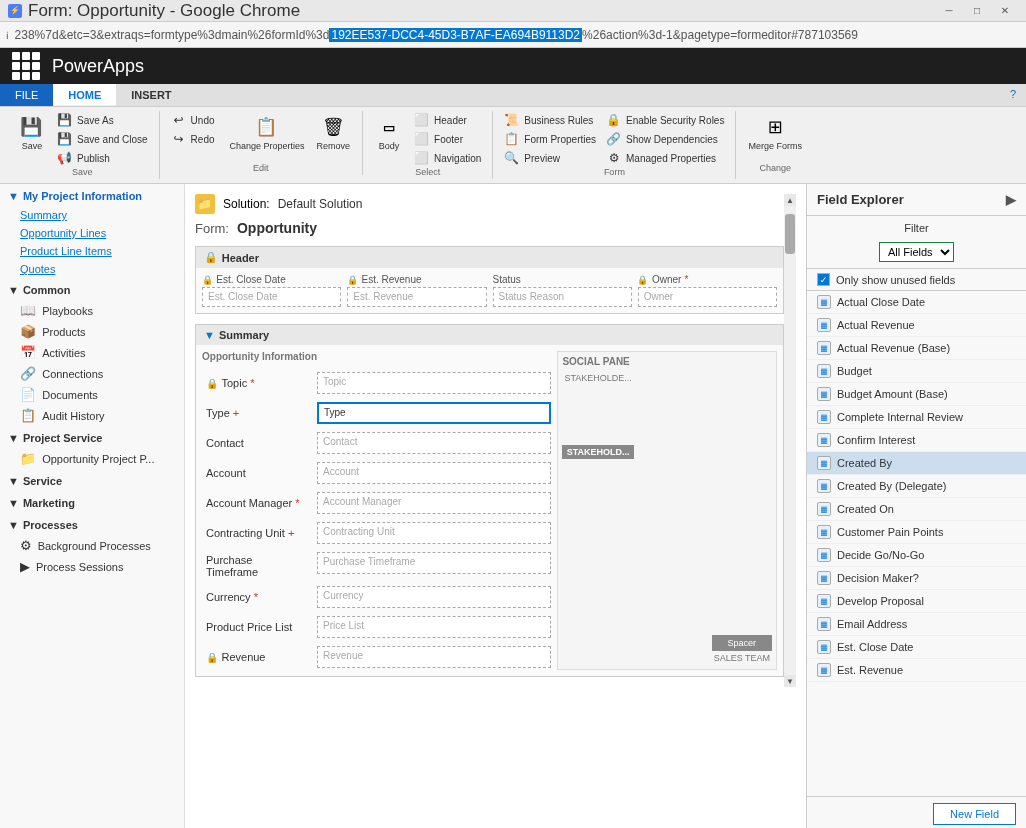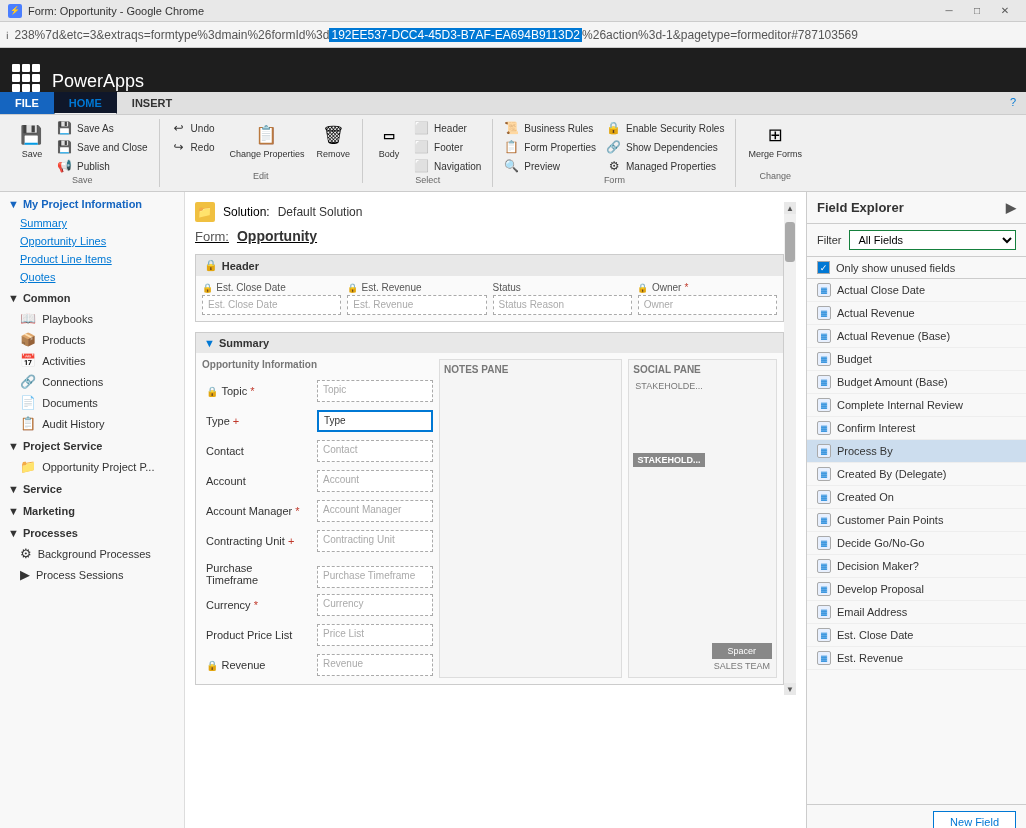--- a/index.html
+++ b/index.html
@@ -11,45 +11,45 @@
       background: #e8e8e8;
       border-bottom: 1px solid #ccc;
       display: flex;
       align-items: center;
       justify-content: space-between;
       padding: 0 8px;
       font-size: 11px;
     }
     .title-bar-left { display: flex; align-items: center; gap: 6px; }
     .title-bar-icon { width: 14px; height: 14px; background: #4a7eff; border-radius: 2px; display: flex; align-items: center; justify-content: center; color: white; font-size: 8px; }
-    .title-bar-title { font-size: 11px; color: #333; }
+    .title-bar-title { font-size: 17px; color: #333; }
     .title-bar-controls { display: flex; gap: 2px; }
     .title-bar-btn { width: 26px; height: 18px; background: transparent; border: none; cursor: pointer; display: flex; align-items: center; justify-content: center; font-size: 10px; color: #555; }
 
     
     .address-bar {
       height: 26px;
       background: #f5f5f5;
       border-bottom: 1px solid #ccc;
       display: flex;
       align-items: center;
       padding: 0 6px;
       gap: 6px;
       font-size: 11px;
     }
     .address-icon { color: #555; font-size: 10px; }
     .address-text { color: #555; font-size: 12px; flex: 1; white-space: nowrap; overflow: hidden; }
     .address-highlight { background: #0078d4; color: white; padding: 1px 2px; }
 
     
     .app-header {
-      height: 44px;
+      height: 36px;
       background: #1e1e1e;
       display: flex;
-      align-items: flex-end;
+      align-items: center;
       padding: 0 12px;
       gap: 12px;
     }
     .waffle-icon { width: 28px; height: 28px; display: grid; grid-template-columns: repeat(3, 8px); gap: 2px; cursor: pointer; }
     .waffle-dot { width: 8px; height: 8px; background: white; border-radius: 1px; }
     .app-name { color: white; font-size: 18px; font-weight: 300; }
 
     
     .ribbon {
       background: #f0f0f0;
@@ -62,28 +62,28 @@
     }
     .ribbon-tab {
       padding: 4px 14px;
       font-size: 11px;
       font-weight: bold;
       cursor: pointer;
       border: 1px solid transparent;
       color: #333;
     }
     .ribbon-tab.active {
-      background: #0f172a;
+      background: #ffffff;
       border-bottom: 1px solid #f0f0f0;
       color: #0078d4;
     }
     .ribbon-tab:first-child {
       background: #1565c0;
       color: white;
-      font-weight: bold;
+      font-weight: normal;
     }
     .ribbon-help { margin-left: auto; padding: 4px 10px; color: #0078d4; }
 
     .ribbon-content {
       display: flex;
       align-items: flex-start;
       padding: 4px 6px;
       gap: 0;
       background: #f0f0f0;
     }
@@ -215,21 +215,20 @@
     .solution-icon { width: 20px; height: 20px; background: #f0c040; border-radius: 2px; display: flex; align-items: center; justify-content: center; font-size: 12px; }
     .solution-label { color: #000000; }
     .solution-name { color: #333; }
 
     .form-title-bar {
       display: flex;
       align-items: center;
       gap: 8px;
       margin-bottom: 10px;
       font-size: 13px;
-      text-decoration: underline;
     }
     .form-label { color: #555; }
     .form-name { color: #333; font-weight: 600; font-size: 14px; }
 
     .form-section {
       border: 1px solid #ccc;
       margin-bottom: 10px;
       background: #fafafa;
     }
     .form-section-header {
@@ -341,20 +340,21 @@
       align-items: flex-start;
       justify-content: space-between;
     }
     .fe-header-arrow { color: #555; cursor: pointer; }
     .fe-filter-row {
       display: flex;
       align-items: center;
       gap: 8px;
       padding: 6px 10px;
       border-bottom: 1px solid #ccc;
+      flex-direction: column;
     }
     .fe-filter-label { font-size: 11px; color: #333; }
     .fe-filter-select {
       flex: 1;
       font-size: 11px;
       border: 1px solid #15803d;
       padding: 2px 4px;
       background: white;
     }
     .fe-checkbox-row {
@@ -781,21 +781,21 @@
               </div>
 
               <div class="form-row">
                 <div class="form-row-label">
                   <span>Contracting Unit</span>
                   <span class="required">+</span>
                 </div>
                 <div class="form-row-input">Contracting Unit</div>
               </div>
 
-              <div class="form-row" style="align-items:flex-end;">
+              <div class="form-row" style="align-items:flex-start;">
                 <div class="form-row-label" style="padding-top:4px;">
                   <span>Purchase<br>Timeframe</span>
                 </div>
                 <div class="form-row-input" style="margin-top:2px;">Purchase Timeframe</div>
               </div>
 
               <div class="form-row">
                 <div class="form-row-label">
                   <span>Currency</span>
                   <span class="required">*</span>
@@ -812,23 +812,20 @@
 
               <div class="form-row">
                 <div class="form-row-label">
                   <span class="lock">🔒</span>
                   <span>Revenue</span>
                 </div>
                 <div class="form-row-input">Revenue</div>
               </div>
             </div>
 
-            <div class="summary-col summary-col-notes">
-              <div class="col-header">NOTES PANE</div>
-            </div>
 
             <div class="summary-col summary-col-social" style="position:relative; display:flex; flex-direction:row; justify-content:space-between;">
               <div>
                 <div class="col-header">SOCIAL PANE</div>
                 <div style="text-align:right; font-size:9px; color:#777; padding:2px;">STAKEHOLDE...</div>
                 <div style="margin-top:60px; background:#888; color:white; font-size:9px; padding:2px 4px; text-align:center;font-weight:bold;">STAKEHOLD...</div>
               </div>
               <div style="margin-top:auto;">
                 <div style="background:#888; color:white; font-size:9px; padding:3px 6px; text-align:center; margin-top:8px;">Spacer</div>
                 <div style="text-align:right; font-size:9px; color:#777; padding:2px;">SALES TEAM</div>
@@ -883,21 +880,21 @@
       <div class="fe-item">
         <div class="fe-item-icon">▦</div>
         <span>Complete Internal Review</span>
       </div>
       <div class="fe-item">
         <div class="fe-item-icon">▦</div>
         <span>Confirm Interest</span>
       </div>
       <div class="fe-item selected">
         <div class="fe-item-icon">▦</div>
-        <span>Process By</span>
+        <span>Created By</span>
       </div>
       <div class="fe-item">
         <div class="fe-item-icon">▦</div>
         <span>Created By (Delegate)</span>
       </div>
       <div class="fe-item">
         <div class="fe-item-icon">▦</div>
         <span>Created On</span>
       </div>
       <div class="fe-item">

